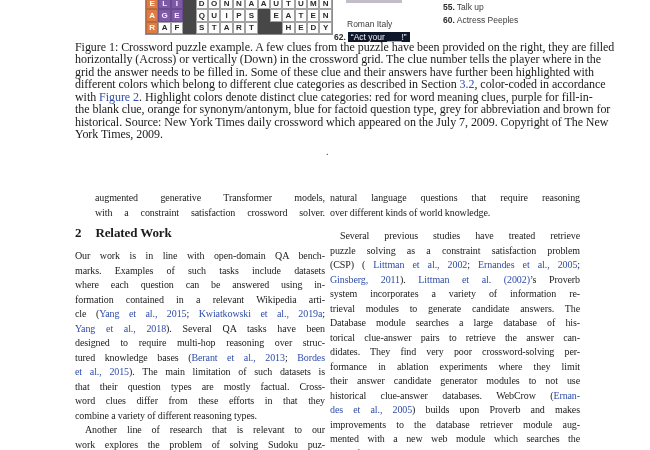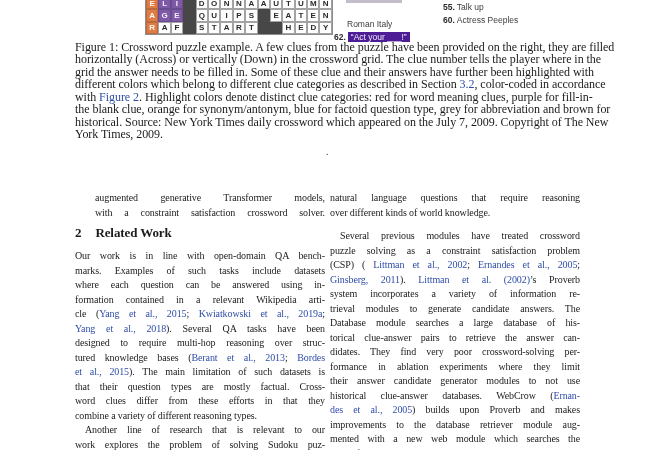--- a/index.html
+++ b/index.html
@@ -106,21 +106,21 @@
         <div class="xcell w">E</div>
         <div class="xcell w">D</div>
         <div class="xcell w">Y</div>
       </div>
     </div>
 
   <div class="sliver"></div>
 
   <div class="cluecol" id="clue-left">
       <div class="clue-row cont"><span>Roman Italy</span></div>
-      <div class="clue-row"><span class="num">62.</span><span class="hl" style="background: #4c1d95;">“Act your ___!”</span></div>
+      <div class="clue-row"><span class="num">62.</span><span class="hl" style="background: #0f172a;">“Act your ___!”</span></div>
     </div>
   <div class="cluecol" id="clue-right">
       <div class="clue-row"><span class="num">55.</span><span>Talk up</span></div>
       <div class="clue-row"><span class="num">60.</span><span>Actress Peeples</span></div>
     </div>
 
   <div class="caption" id="caption">
       <div class="cap-line"><span>Figure 1: Crossword puzzle example.  A few clues from the puzzle have been provided on the right, they are filled</span></div>
       <div class="cap-line"><span>horizontally (Across) or vertically (Down) in the crossword grid.  The clue number tells the player where in the</span></div>
       <div class="cap-line"><span>grid the answer needs to be filled in.  Some of these clue and their answers have further been highlighted with</span></div>
@@ -156,21 +156,21 @@
         <div class="tline nj"><span>combine a variety of different reasoning types.</span></div>
         <div class="tline" style="text-indent: 10px;"><span>Another line of research that is relevant to our</span></div>
         <div class="tline"><span>work explores the problem of solving Sudoku puz-</span></div>
       </div>
   </div>
 
   <div class="col" id="col-right">
     <div id="para-right">
         <div class="tline"><span>natural language questions that require reasoning</span></div>
         <div class="tline nj"><span>over different kinds of world knowledge.</span></div>
-        <div class="tline gap-before" style="text-indent: 10px;"><span>Several previous modules have treated crossword</span></div>
+        <div class="tline gap-before" style="text-indent: 10px;"><span>Several previous studies have treated retrieve</span></div>
         <div class="tline"><span>puzzle solving as a constraint satisfaction problem</span></div>
         <div class="tline"><span>(CSP) (</span><span class="cite" style="color: rgb(47, 77, 168); padding-left: 8px;">Littman et al., 2002</span><span>; </span><span class="cite" style="color: rgb(47, 77, 168);">Ernandes et al., 2005</span><span>;</span></div>
         <div class="tline"><span class="cite" style="color: rgb(47, 77, 168);">Ginsberg, 2011</span><span>).  </span><span class="cite" style="color: rgb(47, 77, 168);">Littman et al. (2002)</span><span>’s Proverb</span></div>
         <div class="tline"><span>system incorporates a variety of information re-</span></div>
         <div class="tline"><span>trieval modules to generate candidate answers.  The</span></div>
         <div class="tline"><span>Database module searches a large database of his-</span></div>
         <div class="tline"><span>torical clue-answer pairs to retrieve the answer can-</span></div>
         <div class="tline"><span>didates. They find very poor crossword-solving per-</span></div>
         <div class="tline"><span>formance in ablation experiments where they limit</span></div>
         <div class="tline"><span>their answer candidate generator modules to not use</span></div>

